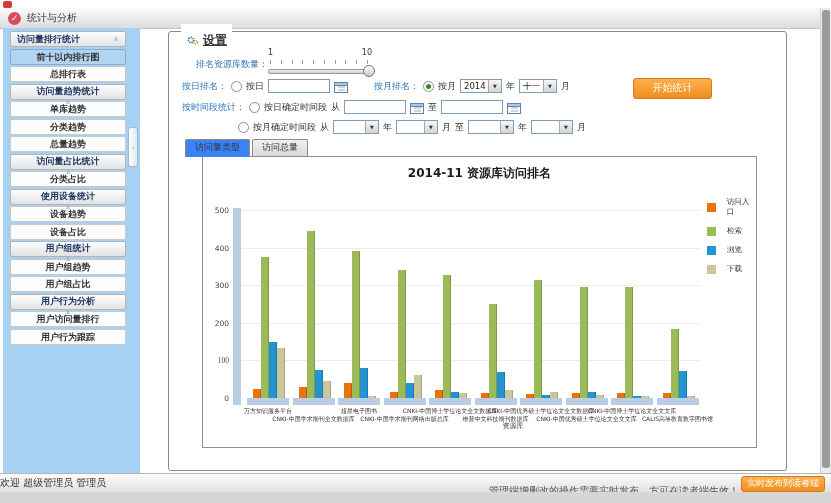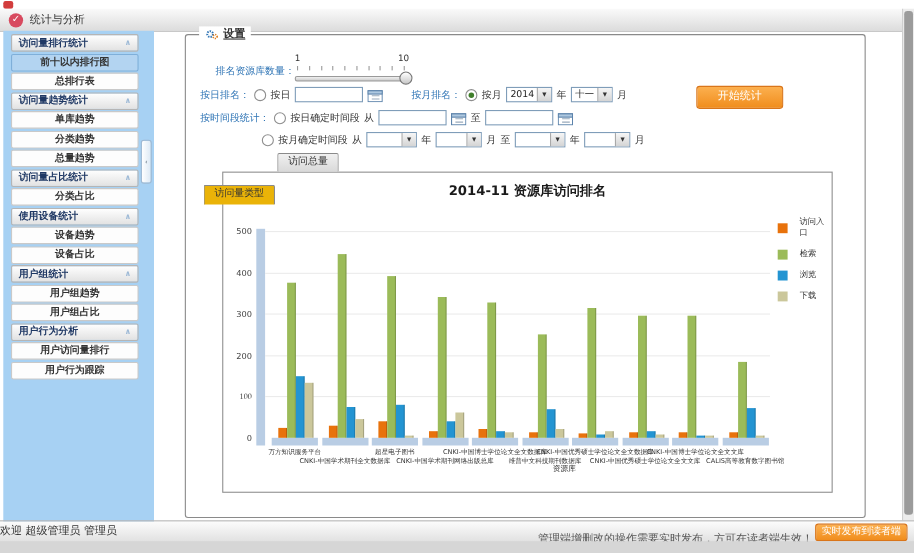--- a/index.html
+++ b/index.html
@@ -15,33 +15,33 @@
               color:#fff;font-size:9px;line-height:13px;text-align:center;}
   .header-title{margin-left:6px;font-size:10px;color:#333;}
   
   .sidebar{position:absolute;left:3px;top:28px;width:137px;height:487px;background:#a7d1f3;font-weight:bold;}
   .menu{position:absolute;left:7px;top:3px;width:116px;}
   .menu-group-header{box-sizing:border-box;height:16px;margin-bottom:1.5px;
       background:linear-gradient(#fefefe,#e2e2e2);border:1px solid #b5b5b5;border-radius:2px;
       font-size:9px;color:#1f3864;display:flex;align-items:center;padding:0 6px;cursor:pointer;}
   .menu-group-header .mg-label{flex:1;white-space:nowrap;}
   .mg-chevron{color:#9db9d6;font-size:7px;}
-  .menu-group-header.gap{margin-top:0;}
+  .menu-group-header.gap{margin-top:0;flex-direction:column;}
   .menu-item{box-sizing:border-box;height:16px;line-height:14px;margin-bottom:1.5px;
       background:#fdfdfd;border:1px solid #c9c9c9;border-radius:2px;font-size:9px;color:#333;
       text-align:center;white-space:nowrap;cursor:pointer;}
   .menu-item.selected{background:#b3d4f1;border-color:#7fafd9;}
   .collapse-handle{position:absolute;left:128px;top:127px;width:8px;height:38px;
       background:linear-gradient(90deg,#ffffff,#dce9f5);border:1px solid #9fb9d2;border-radius:3px;
       font-size:6px;color:#5a7globalThis;color:#567;display:flex;align-items:center;justify-content:center;cursor:pointer;}
   
   .main-panel{position:absolute;left:168px;top:31px;width:617px;height:438px;
       border:1px solid #8a8a8a;border-radius:3px;background:#fff;}
-  .panel-legend{position:absolute;left:181px;top:24px;background:#fff;padding:0 5px;
-      font-size:10px;font-weight:bold;color:#333;display:flex;align-items:center;gap:4px;z-index:2;text-decoration:underline;}
+  .panel-legend{position:absolute;left:181px;top:24px;background:#fff;padding:8px 5px;
+      font-size:12px;font-weight:bold;color:#333;display:flex;align-items:center;gap:4px;z-index:2;text-decoration:underline;}
   .srow{position:absolute;display:flex;align-items:center;gap:4px;font-size:9px;color:#333;white-space:nowrap;}
   .blab{color:#2e74b5;}
   .radio{width:11px;height:11px;box-sizing:border-box;border-radius:50%;border:1px solid #8e8e8e;
       background:#fff;display:inline-block;cursor:pointer;}
   .radio.checked{position:relative;}
   .radio.checked::after{content:'';position:absolute;left:2px;top:2px;width:5px;height:5px;
       border-radius:50%;background:#3f7e2a;}
   .tbox{box-sizing:border-box;height:14px;border:1px solid #7f9db9;background:#fff;}
   .combo{display:inline-flex;box-sizing:border-box;height:14px;border:1px solid #7f9db9;background:#fff;cursor:pointer;}
   .combo .val{flex:1;font-size:8.5px;line-height:12px;padding:0 3px;color:#222;overflow:hidden;}
@@ -59,21 +59,21 @@
   .sl-ticks span{width:1px;height:4px;background:#999;}
   .sl-track{position:absolute;left:0;right:0;top:19px;height:3px;border:1px solid #9a9a9a;
       background:linear-gradient(#f0f0f0,#cfcfcf);border-radius:2px;}
   .sl-handle{position:absolute;right:-3px;top:15px;width:10px;height:10px;border-radius:50%;
       background:linear-gradient(#ffffff,#c8c8c8);border:1px solid #777;cursor:pointer;}
   
   .tabs{position:absolute;left:185px;top:139px;display:flex;gap:2px;z-index:3;}
   .tab{box-sizing:border-box;height:17px;line-height:15px;padding:0 9px;font-size:9px;color:#333;
       border:1px solid #8a8a8a;border-bottom:none;border-radius:2px 2px 0 0;
       background:linear-gradient(#f0f0f0,#d9d9d9);cursor:pointer;}
-  .tab.active{height:18px;background:#eab308;margin-top:29px;}
+  .tab.active{height:18px;background:#3b82f6;}
   
   .chart-box{position:absolute;left:202px;top:156px;width:553px;height:290px;
       border:1px solid #8f8f8f;background:#fff;z-index:2;}
   .chart-title{position:absolute;left:0;top:8px;width:100%;text-align:center;
       font-size:12px;font-weight:bold;color:#1a1a1a;}
   .gridline{position:absolute;height:1px;background:#ebebeb;}
   .ywall{position:absolute;background:#b9cde4;}
   .ytick{position:absolute;width:26px;text-align:right;font-size:7.5px;color:#444;}
   .platform{position:absolute;background:#b9cde4;}
   .bar{position:absolute;}

